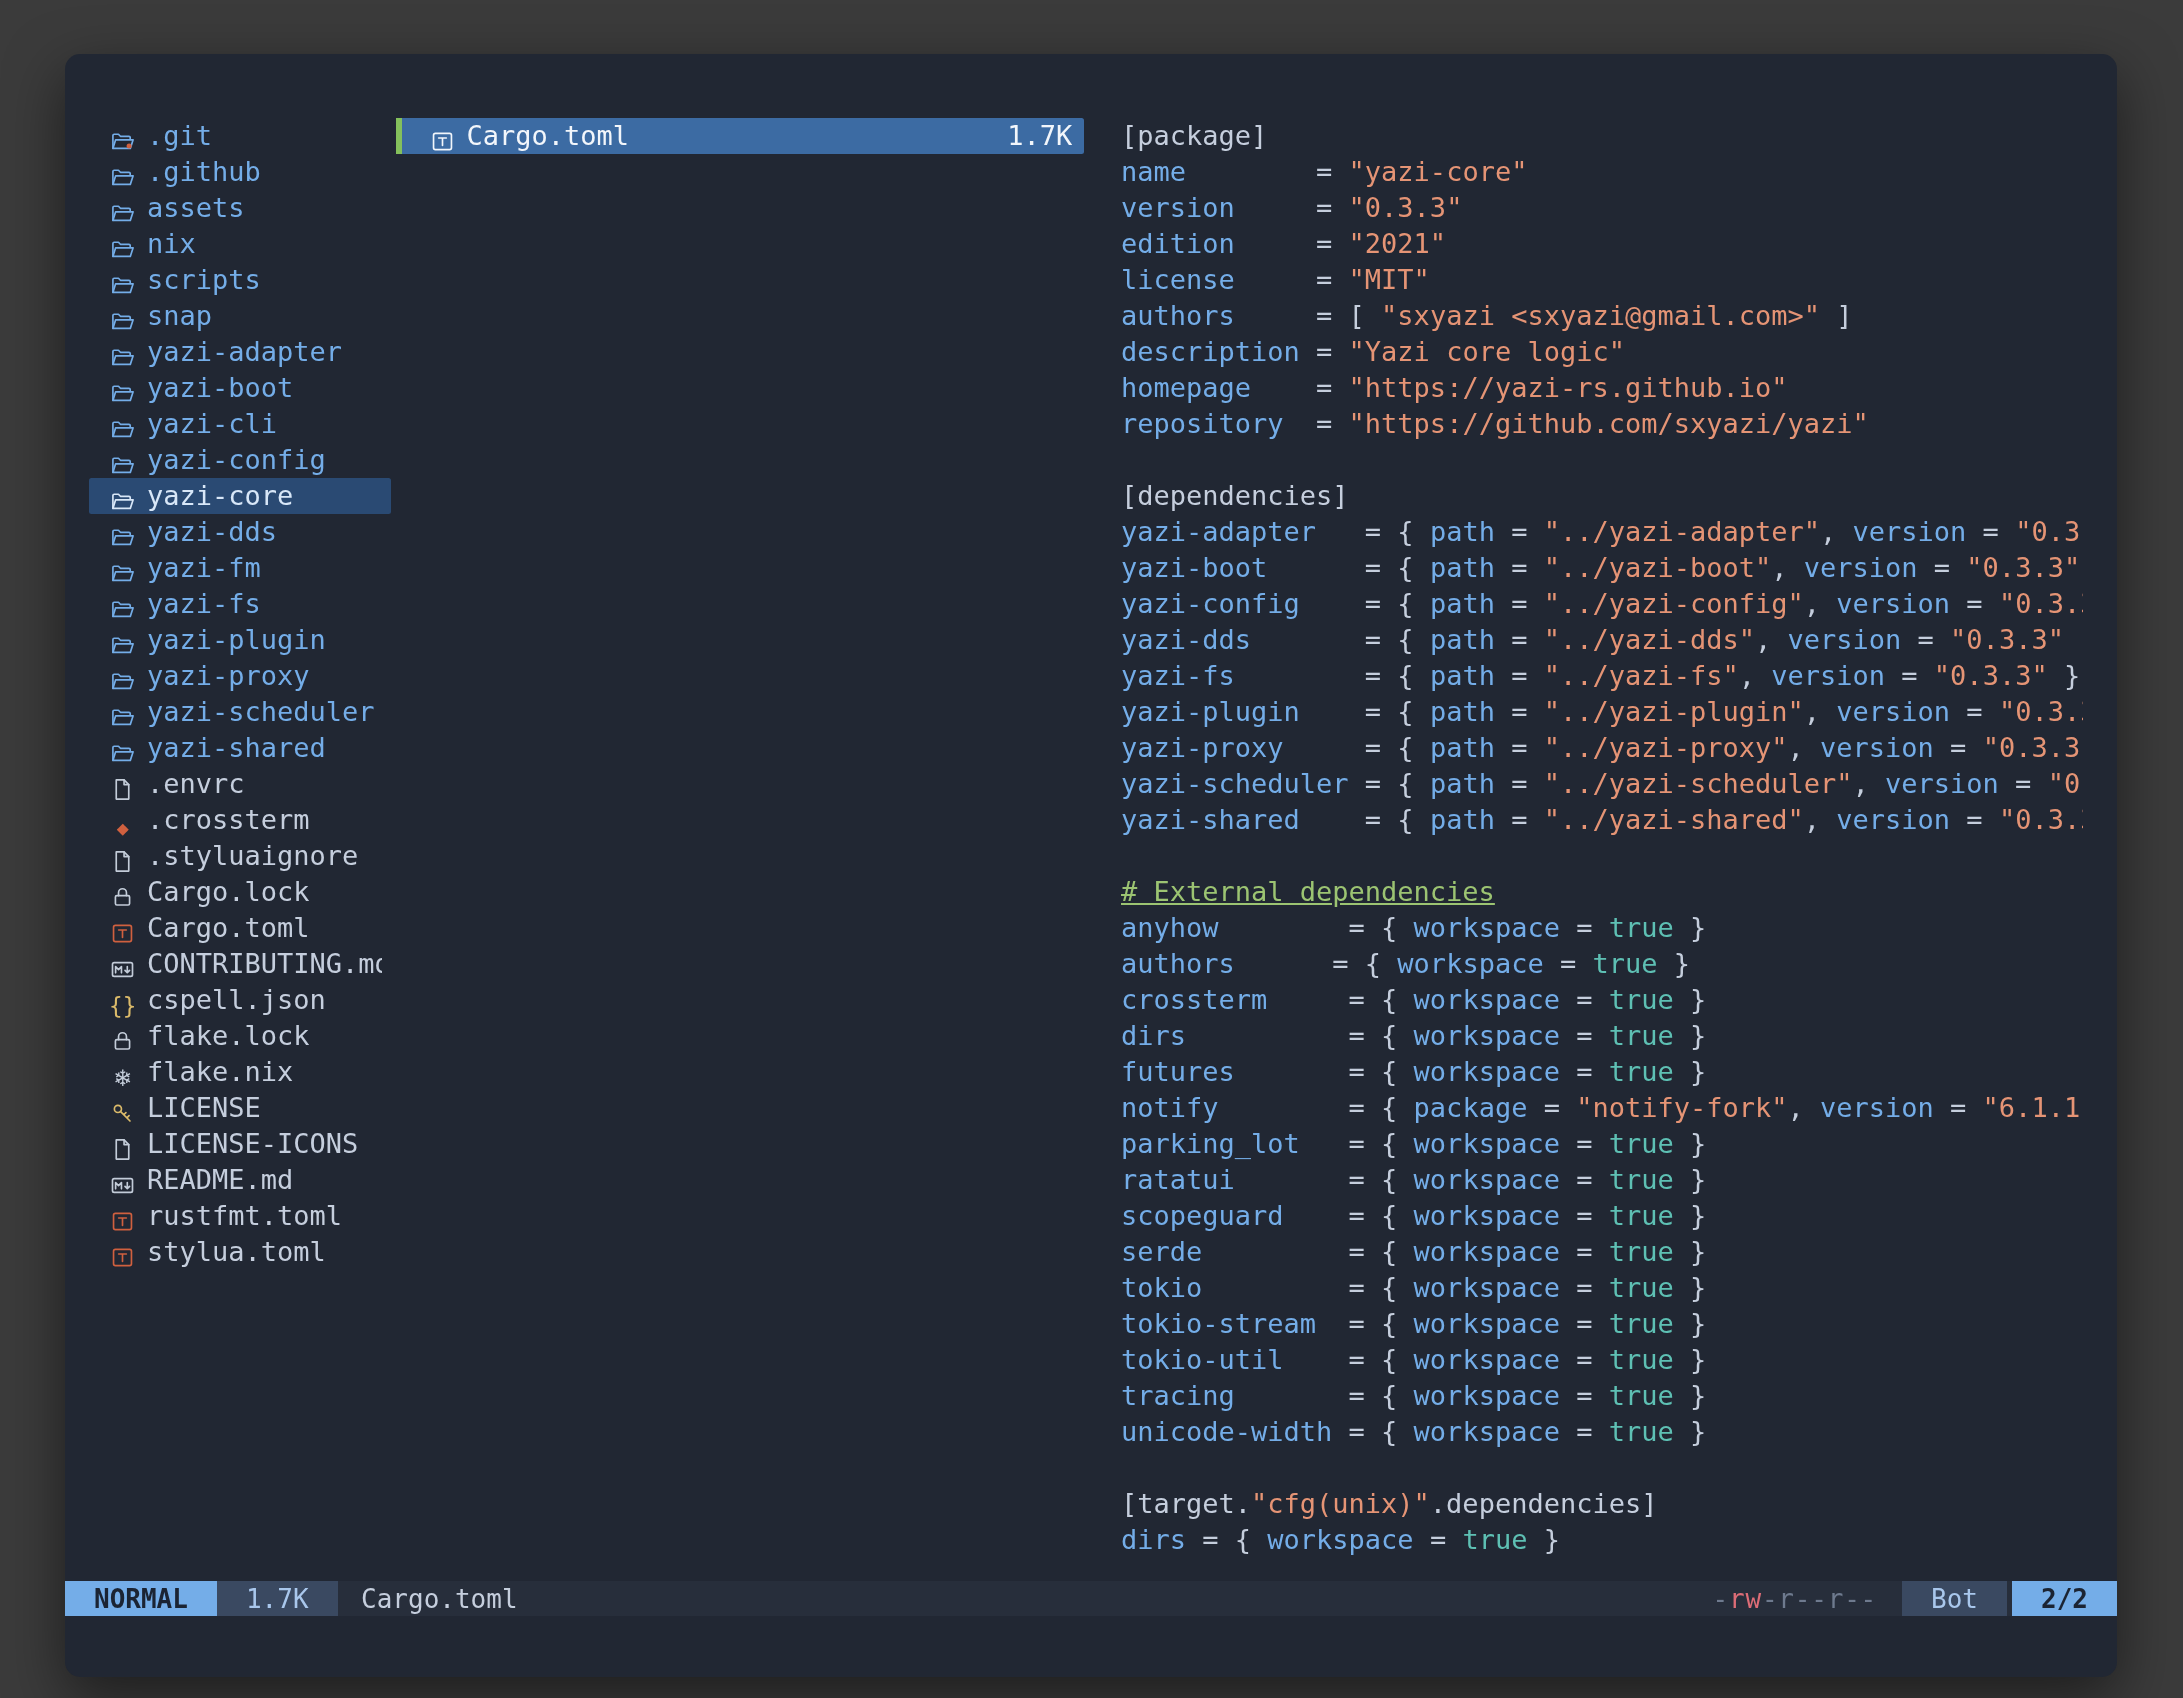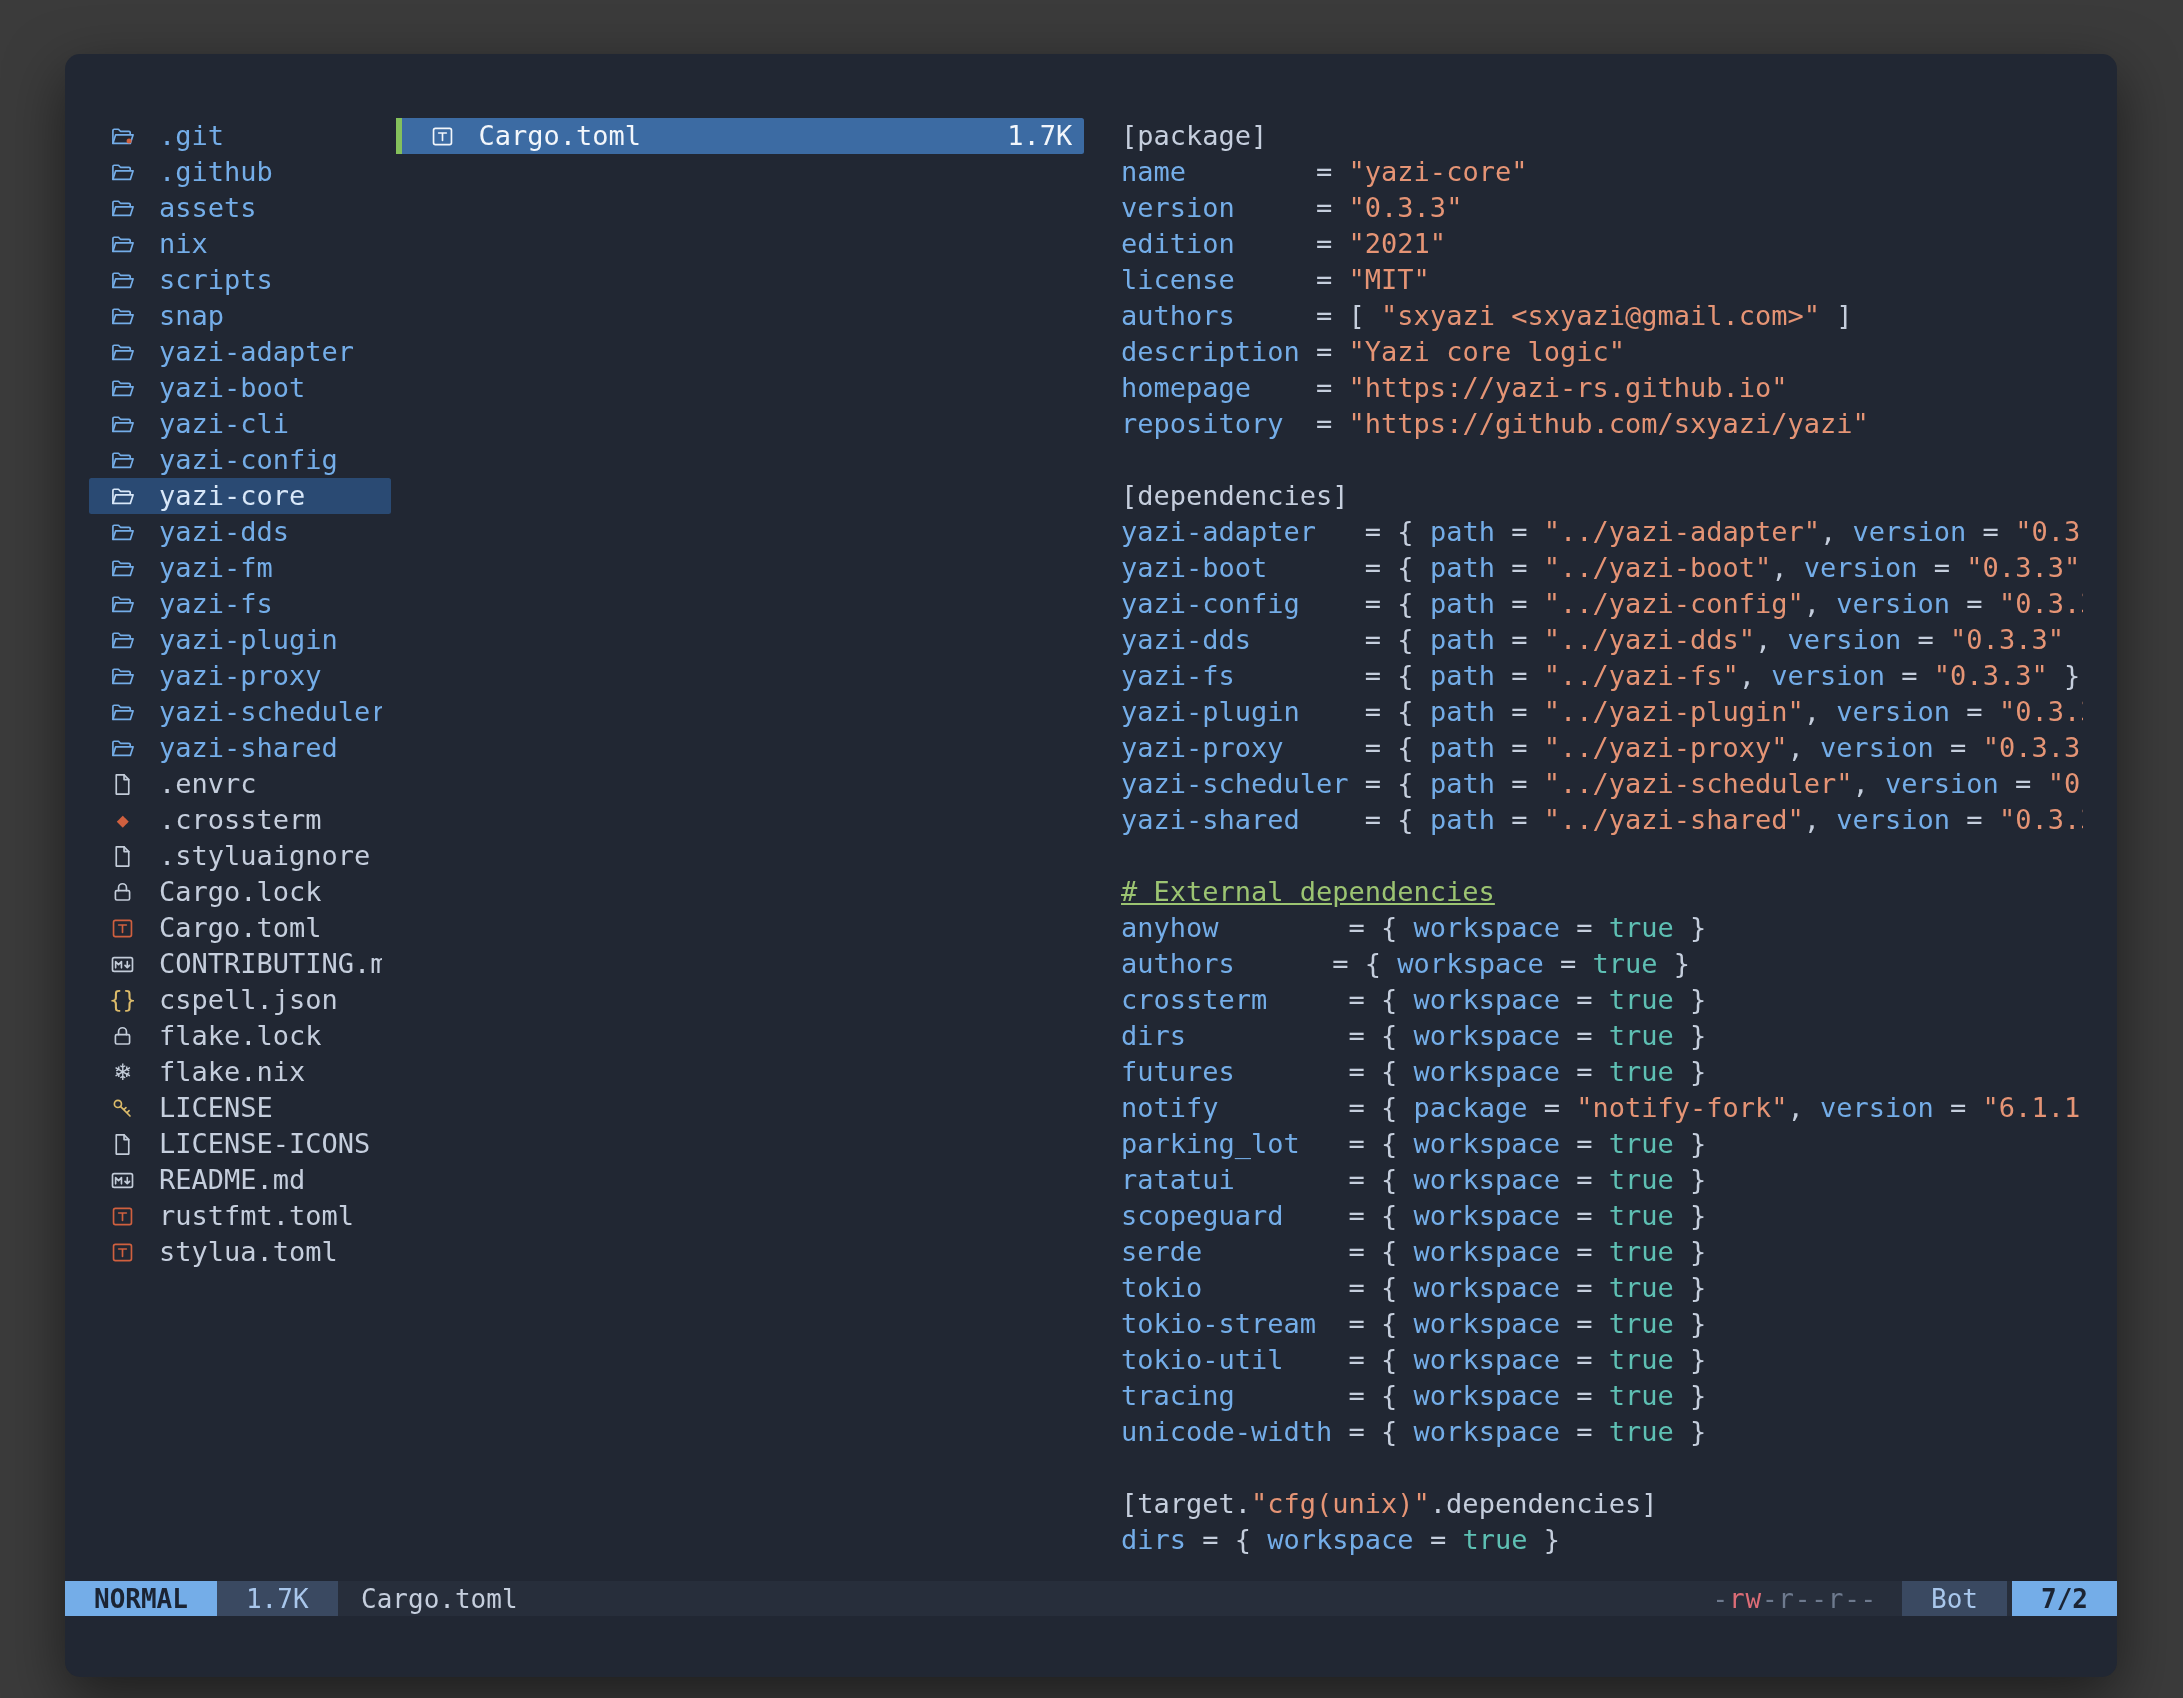--- a/index.html
+++ b/index.html
@@ -13,22 +13,22 @@
     position:absolute;left:65px;top:54px;width:2052px;height:1623px;
     background:var(--window-bg,#212733);
     border-radius:15px;box-shadow:0 20px 59px rgba(0,0,0,.5);
     overflow:hidden;
   }
   .pane{position:absolute;top:64px;overflow:hidden;}
   #parent-pane{left:23.5px;width:312px;}
   #current-pane{left:331px;width:688px;}
   #preview-pane{left:1056px;width:962px;}
   .row{
-    display:flex;align-items:center;height:36px;
-    font-size:27px;line-height:36px;border-radius:2.5px;box-sizing:border-box;gap:12px;
+    display:flex;align-items:flex-end;height:36px;
+    font-size:27px;line-height:36px;border-radius:2.5px;box-sizing:border-box;
   }
   #parent-pane .row{padding:0 8.4px 0 20px;width:302px;}
   #current-pane .row{padding:0 11.7px 0 32px;position:relative;}
   .row .ic{width:28.5px;display:inline-flex;justify-content:center;align-items:center;margin-right:10px;flex:none;}
   .row .ic svg{display:block;}
   .row .nm{white-space:pre;overflow:hidden;}
   .row .sz{margin-left:auto;padding-left:13.4px;}
   .txticon{font-size:22.7px;line-height:1;}
   #parent-pane .row.selected{background:var(--sel-parent-bg,#2a4a73);}
   #parent-pane .row.selected .ic,#parent-pane .row.selected .nm{color:var(--sel-parent-fg,#d8e7f8);}
@@ -418,18 +418,18 @@
     <div class="sb-right">
       <div id="perms">
           <span class="tk-dim">-</span>
           <span class="tk-red">rw</span>
           <span class="tk-dim">-r--r--</span>
         </div>
       <div class="badge slate">
         <span>Bot</span>
       </div>
       <div class="badge blue counter">
-        <span>7/2</span>
+        <span>2/2</span>
       </div>
     </div>
   </div>
 </div>
 
 
 </body></html>

